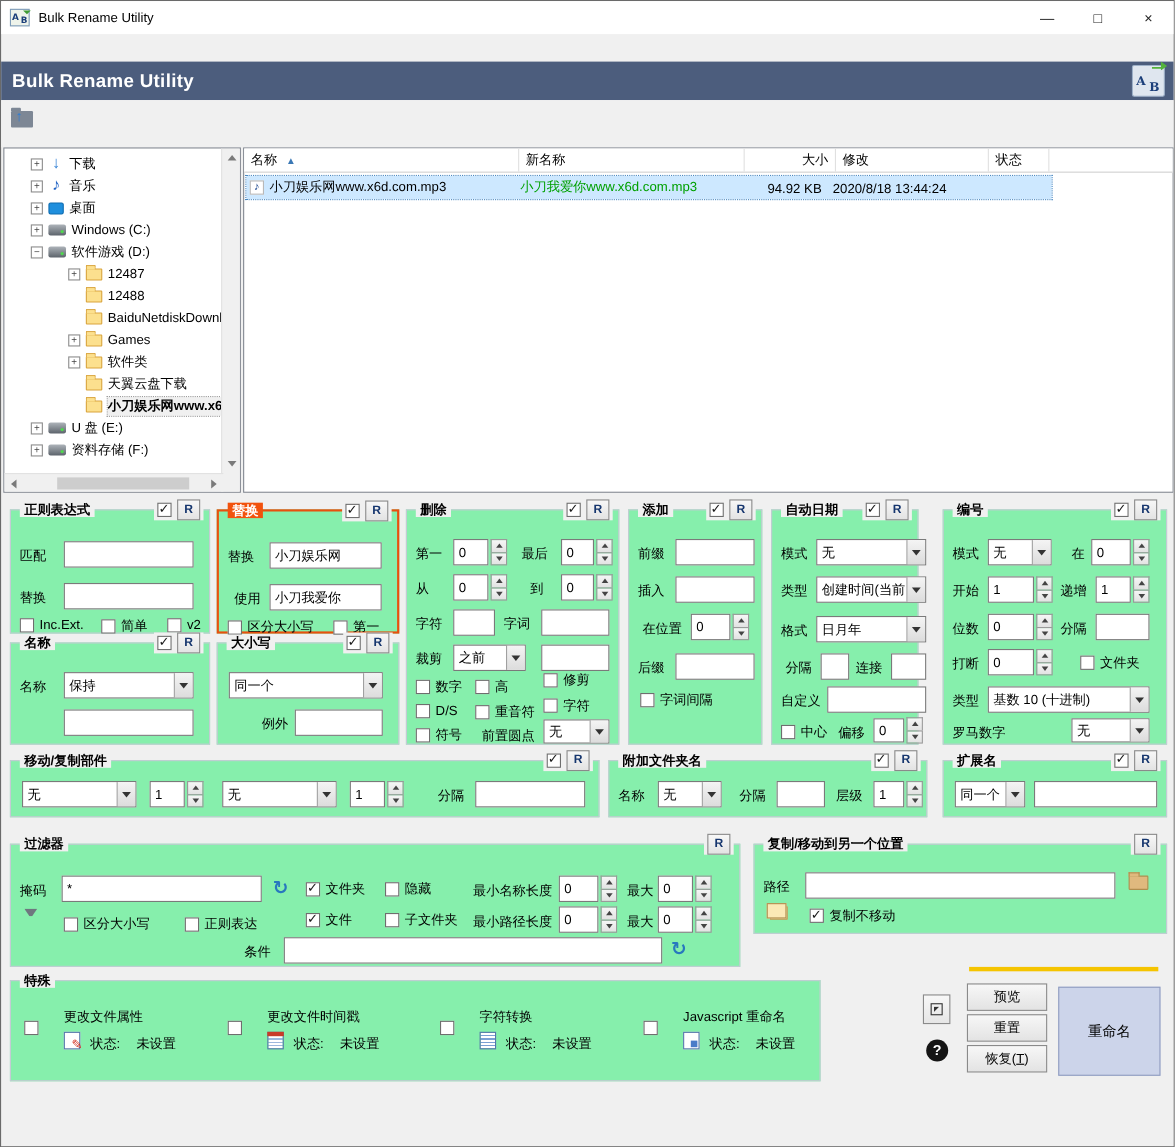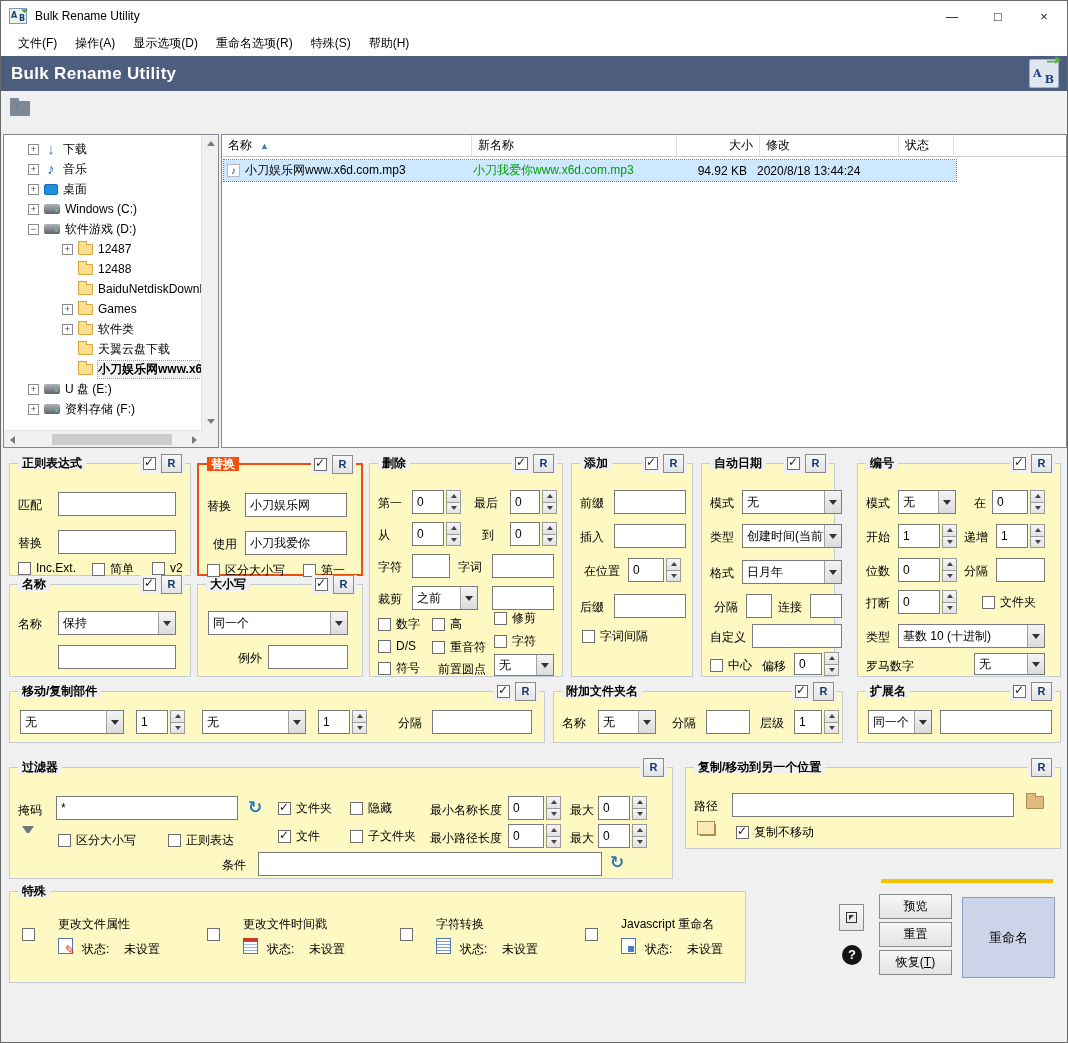--- a/index.html
+++ b/index.html
@@ -66,21 +66,21 @@
   .lheader { position:absolute; left:0; top:0; width:100%; height:22px; background:#fff; border-bottom:1px solid #d0d0d0; display:flex; }
   .hcell { height:100%; display:flex; align-items:center; padding:0 6px; border-right:1px solid #e0e0e0; font-size:12px; }
   .hcell.right { justify-content:flex-end; }
   .sortarr { color:#3a78b5; font-size:9px; margin-left:8px; }
   .lrow { position:absolute; left:2px; top:25px; width:732px; height:21px; background:#cde8ff; outline:1px dotted #4a88c0; display:flex; align-items:center; }
   .lrow .c { padding:0 5px; white-space:nowrap; overflow:hidden; }
   .note-ic { width:13px; height:13px; background:#fff; border:1px solid #b8b8b8; color:#15428b; font-size:10px; line-height:11px; text-align:center; margin-left:3px; flex:none; }
   .newname { color:#00a000; }
 
   
-  .group { position:absolute; border:1px solid #c3cbd4; background:#fef9c3; }
+  .group { position:absolute; border:1px solid #c3cbd4; background:#86efac; }
   .legend { position:absolute; top:-8px; left:8px; background:#f0f0f0; padding:0 4px; font-weight:bold; font-size:12px; line-height:14px; }
   .legend.hot { background:#f2520d; color:#fff; }
   .hdrc { position:absolute; top:-10px; right:5px; display:flex; align-items:center; gap:5px; background:#f0f0f0; padding:0 3px; }
   .rbtn { width:21px; height:19px; border:1px solid #8a8a8a; background:linear-gradient(#f7f7f7,#e3e3e3); font:bold 11px "Liberation Sans",sans-serif; color:#16366e; text-align:center; line-height:17px; }
   .cb { width:13px; height:13px; border:1px solid #6e6e6e; background:#fff; position:relative; flex:none; display:inline-block; }
   .cb.on::after { content:"✓"; position:absolute; left:0px; top:-3px; font-size:12px; font-weight:bold; color:#1a1a1a; }
   .lab { position:absolute; font-size:12px; white-space:nowrap; }
   .txt { position:absolute; height:24px; border:1px solid #7a7a7a; background:#fff; font-size:12px; padding:0 4px; font-family:inherit; }
   .txt.s { height:22px; }
   .dd { position:absolute; height:24px; border:1px solid #7a7a7a; background:#fff; display:flex; align-items:center; }
@@ -140,28 +140,20 @@
         <i></i>
       </div>
     <span class="title-text">Bulk Rename Utility</span>
     <div class="wctrls">
       <div class="wctrl">—</div>
       <div class="wctrl">□</div>
       <div class="wctrl">×</div>
     </div>
   </div>
 
-  <div class="menubar">
-    <div class="menu-item">文件(F)</div>
-    <div class="menu-item">操作(A)</div>
-    <div class="menu-item">显示选项(D)</div>
-    <div class="menu-item">重命名选项(R)</div>
-    <div class="menu-item">特殊(S)</div>
-    <div class="menu-item">帮助(H)</div>
-  </div>
 
   <div class="banner">
     <span class="banner-title">Bulk Rename Utility</span>
     <div class="ab-icon">
         <span class="a">A</span>
         <span class="b">B</span>
         <i></i>
       </div>
   </div>
 

